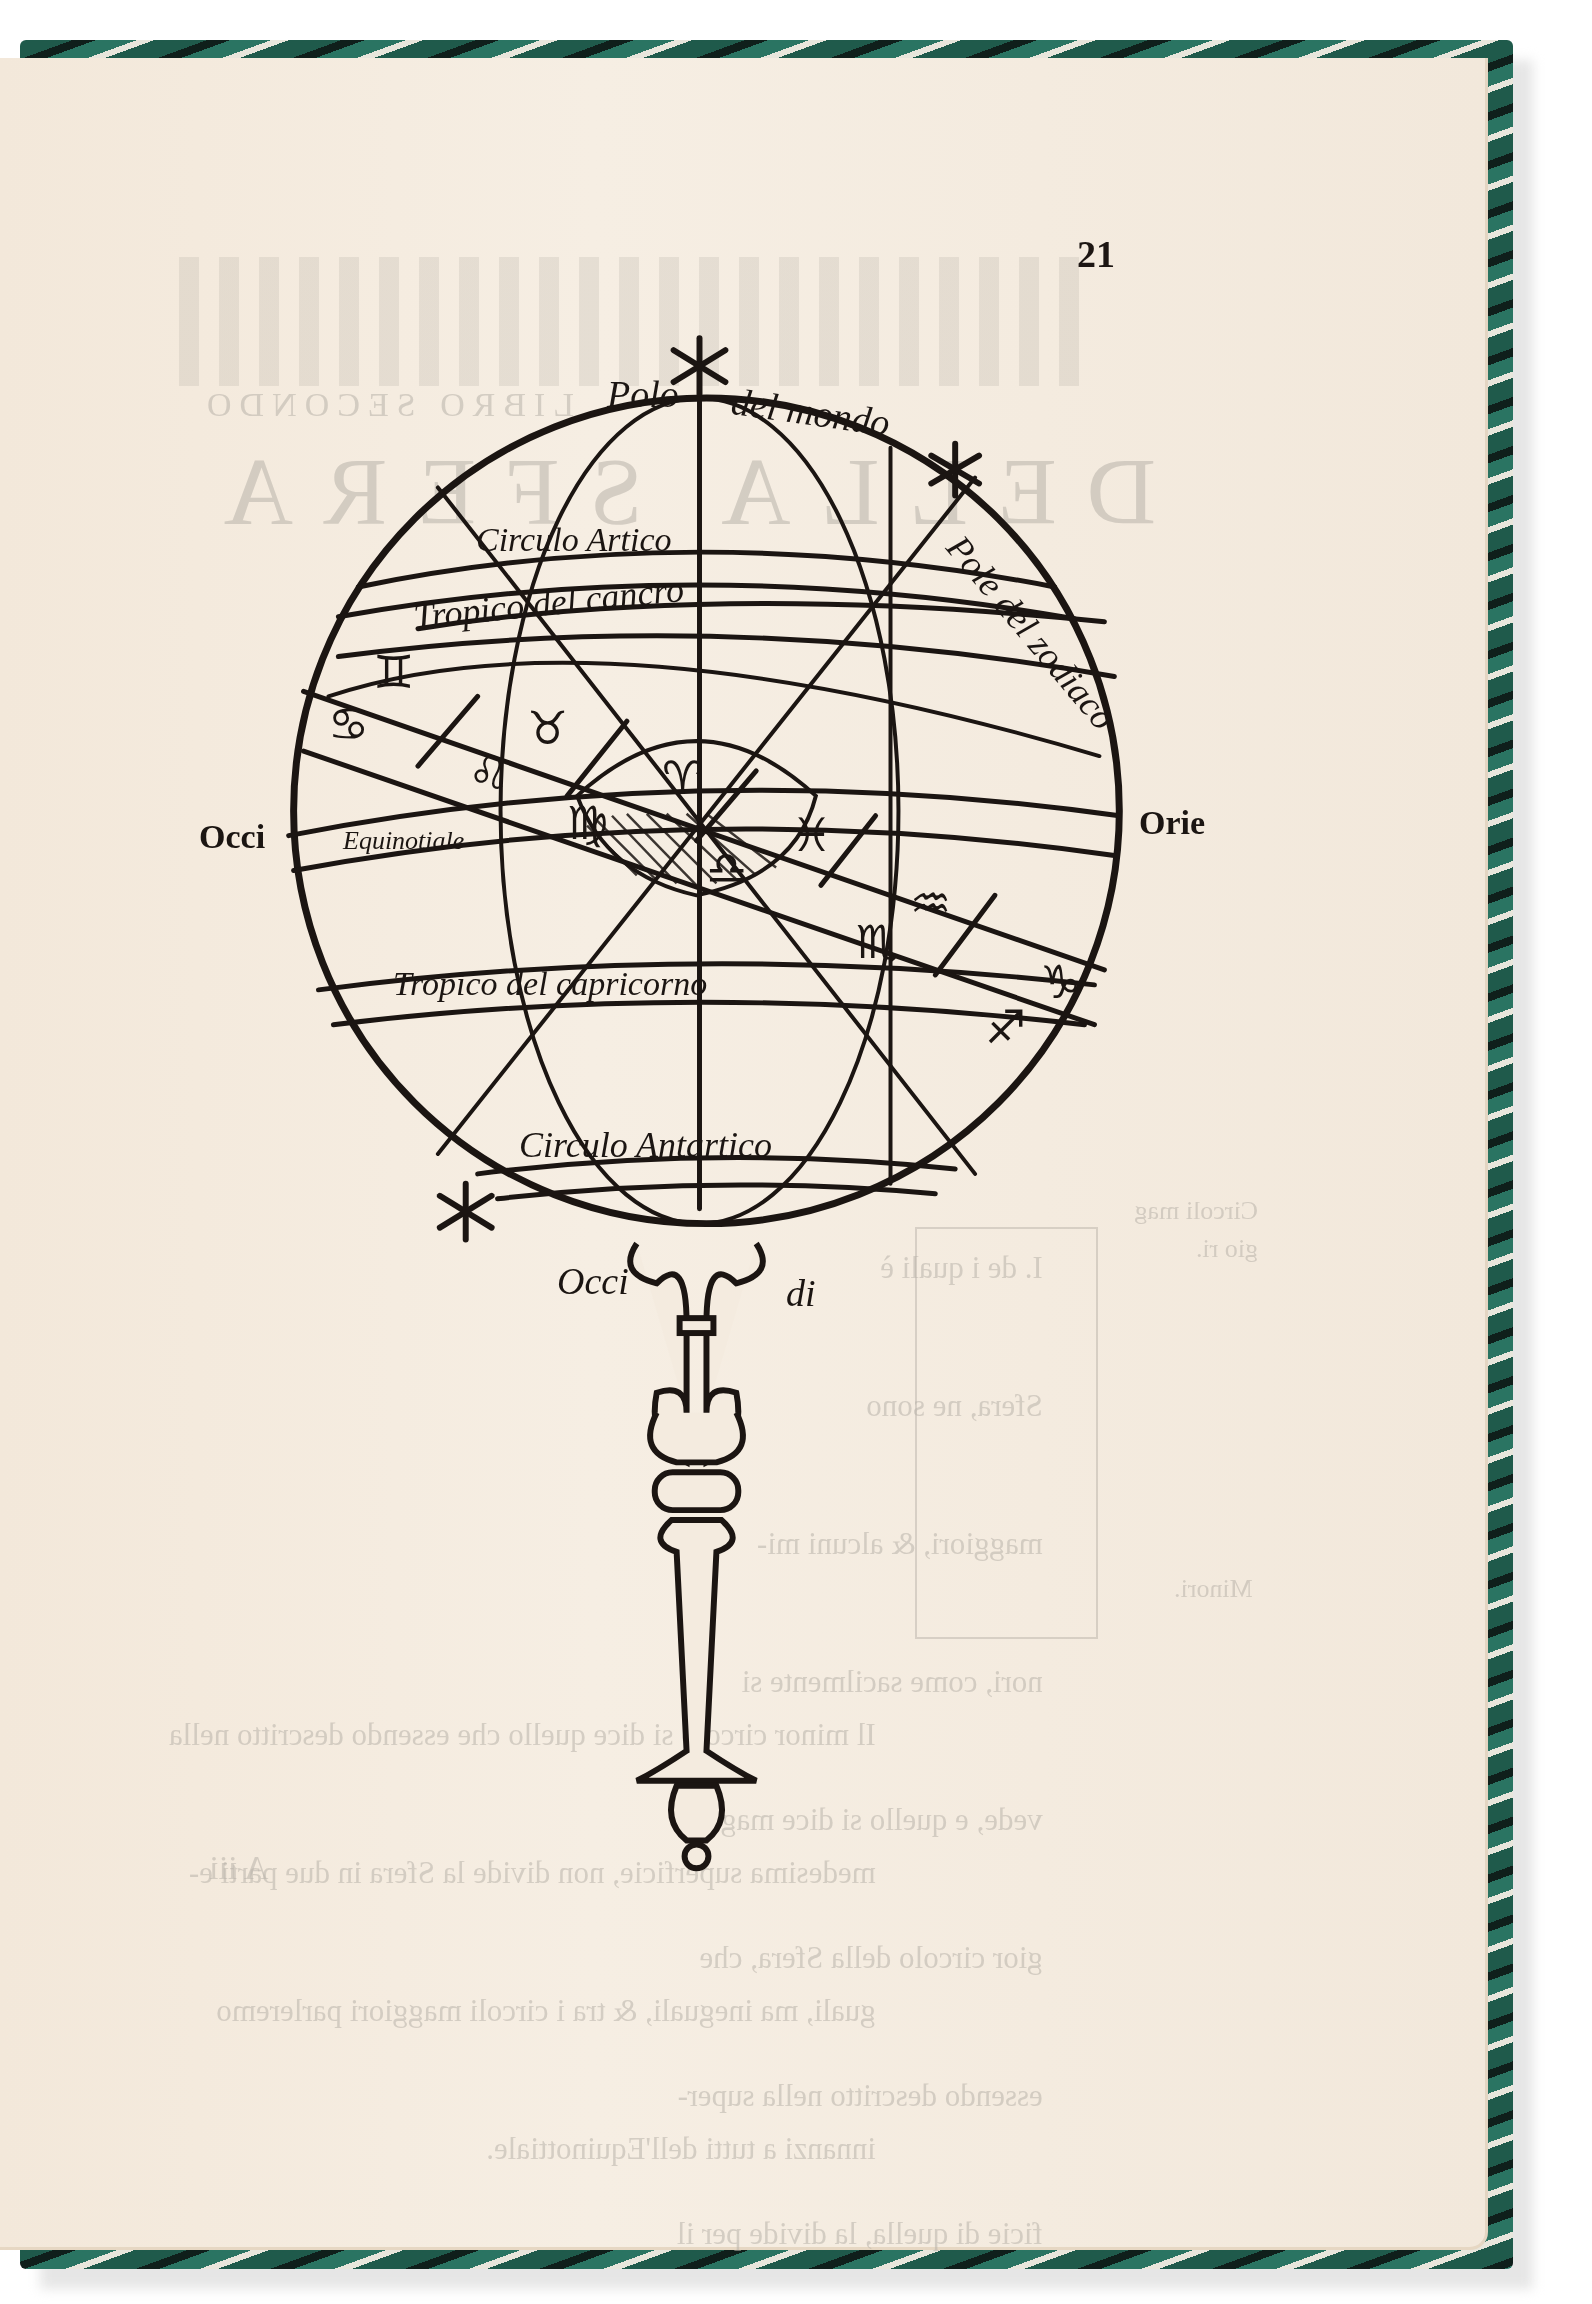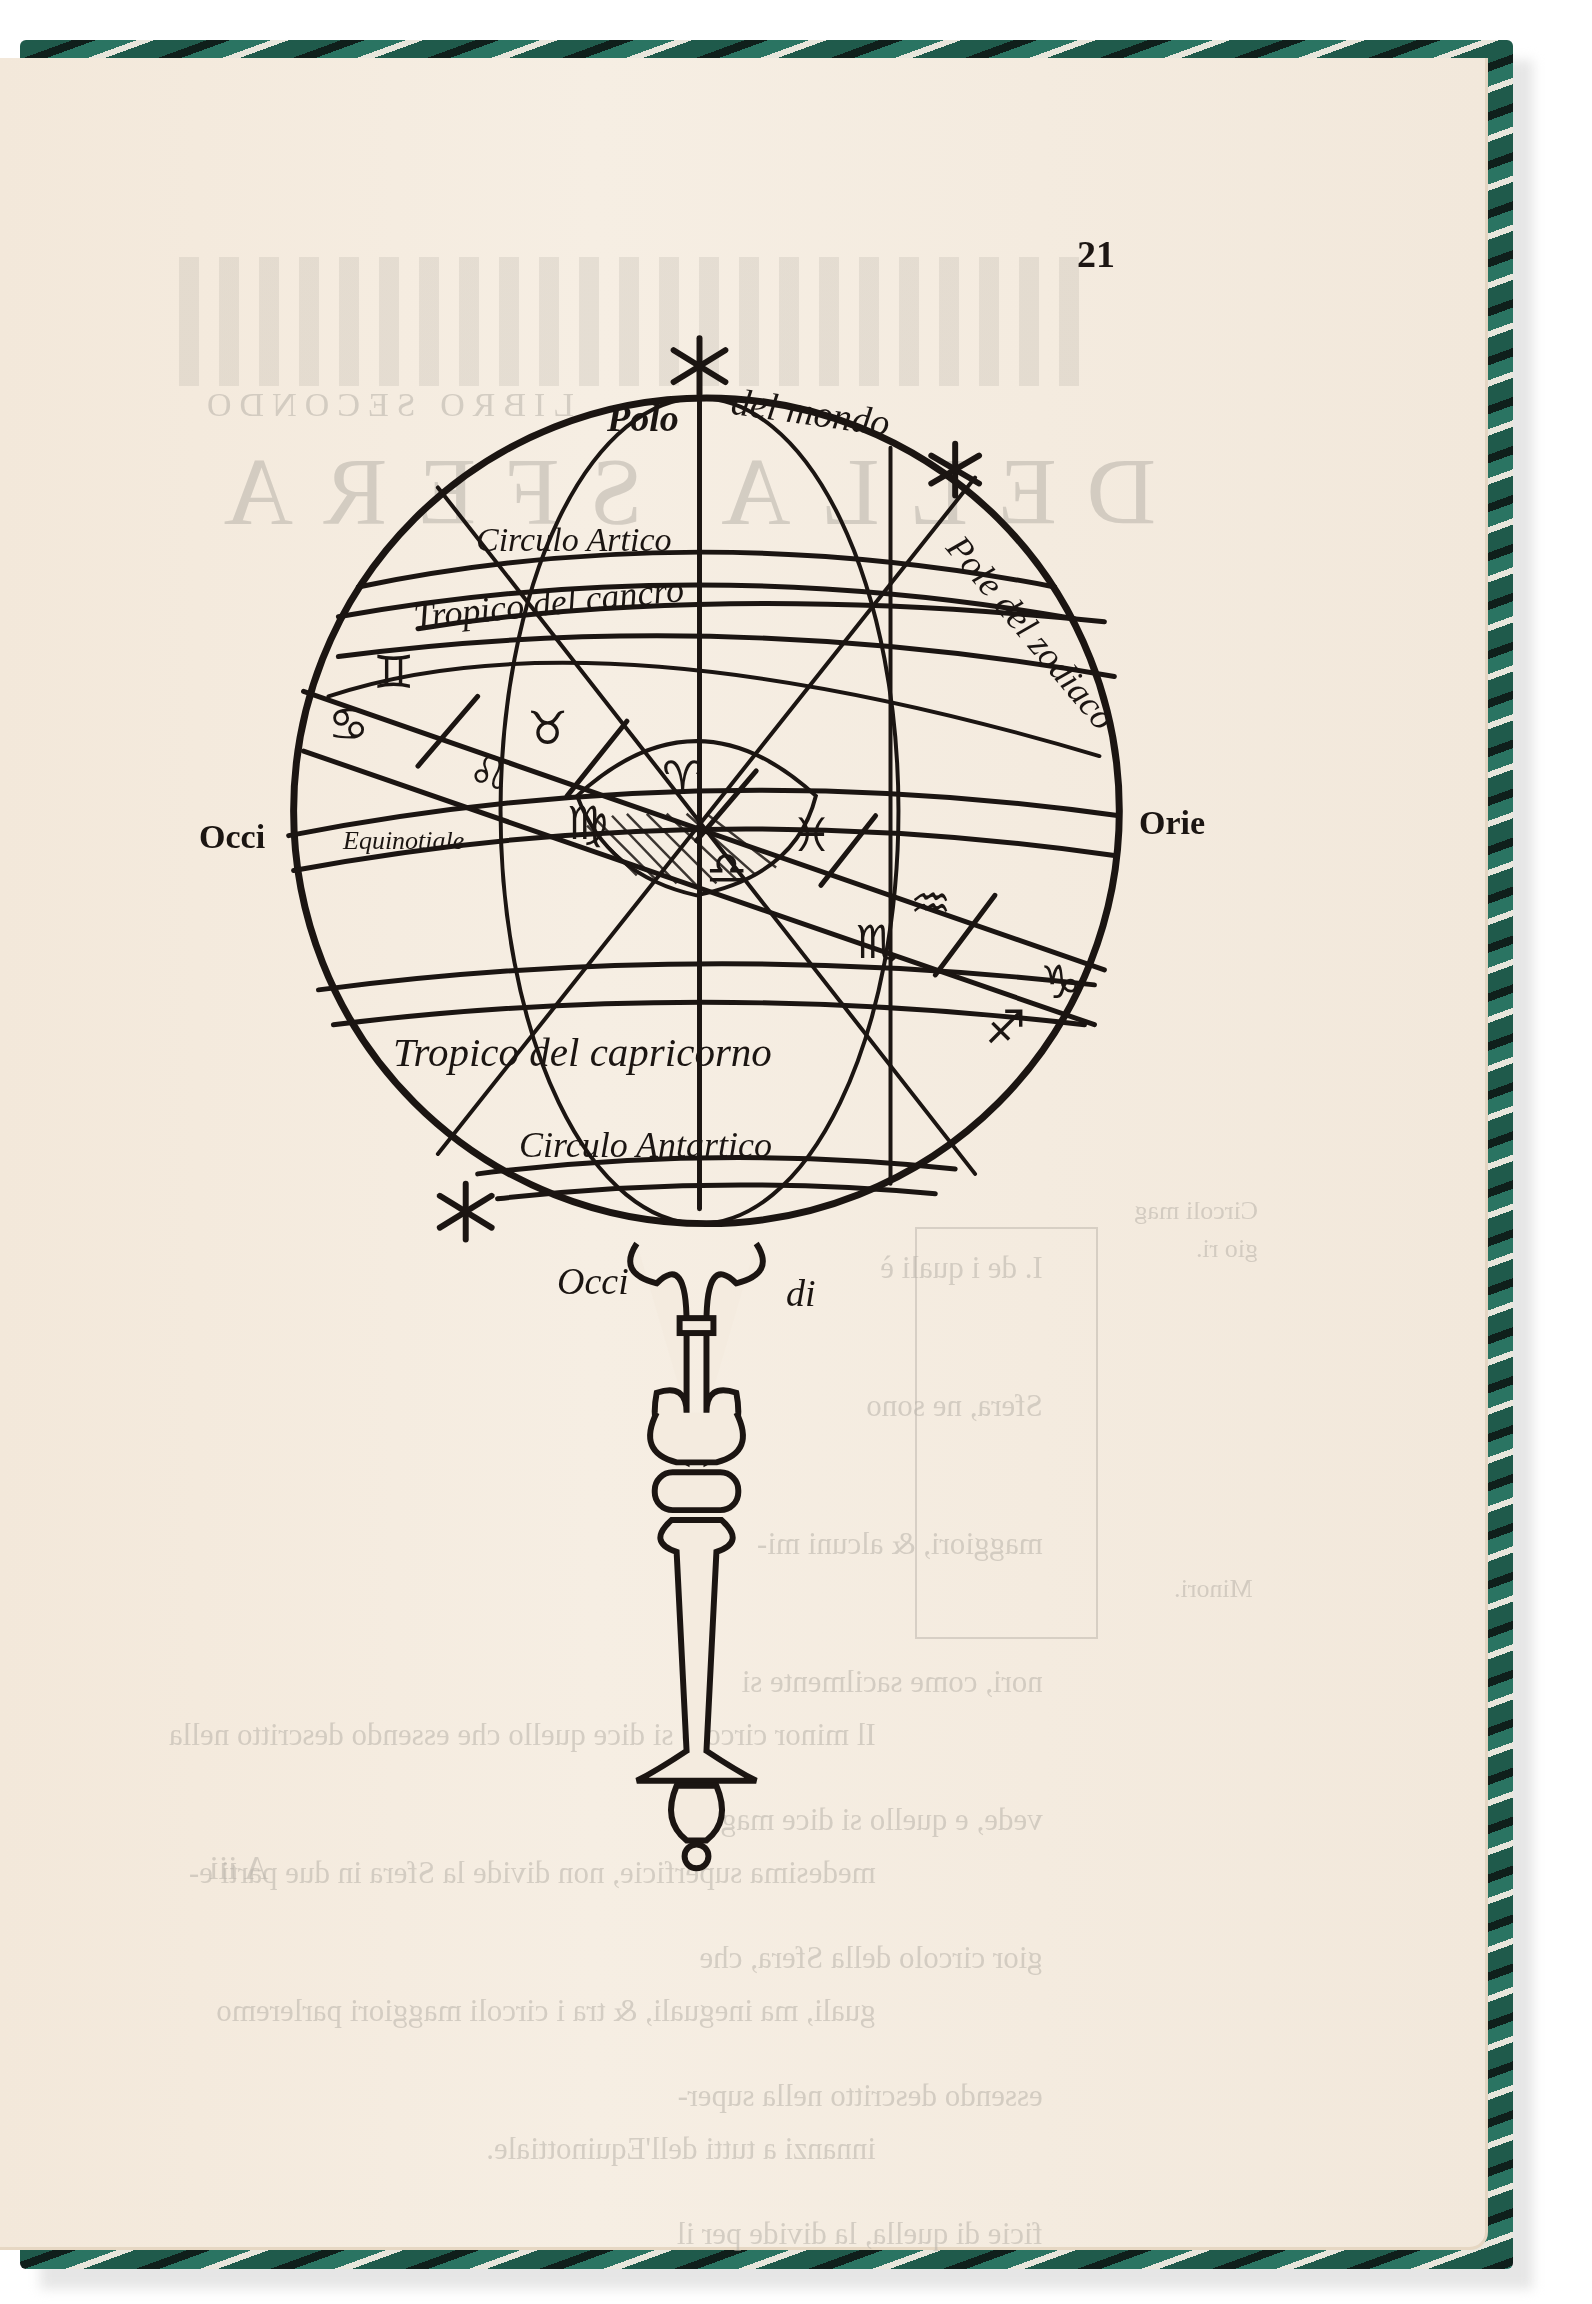--- a/index.html
+++ b/index.html
@@ -141,29 +141,29 @@
     <path d="M760 1250 Q780 1280 740 1290 Q710 1260 710 1330 L710 1470 Q750 1450 740 1400 Q710 1390 710 1420"></path>
     <rect x="683" y="1325" width="34" height="15"></rect>
     <path d="M660 1420 Q640 1460 680 1470 L720 1470 Q760 1460 740 1420"></path>
     <rect x="658" y="1480" width="84" height="38" rx="18"></rect>
     <path d="M675 1528 Q650 1550 680 1560 L690 1760 Q660 1780 640 1790 L760 1790 Q740 1780 710 1760 L720 1560 Q750 1550 725 1528 Z"></path>
     <path d="M680 1795 Q665 1830 690 1850 L710 1850 Q735 1830 720 1795 Z"></path>
     <circle cx="700" cy="1866" r="12"></circle>
   </g>
 </svg>
 
-<div class="lbl" style="left:607px;top:396px;font-size:38px;font-weight:bold;">Polo</div>
+<div class="lbl" style="left:607px;top:372px;font-size:38px;">Polo</div>
 <div class="lbl" style="left:731px;top:390px;font-size:38px;transform:rotate(8deg);">del mondo</div>
 <div class="lbl" style="left:970px;top:527px;font-size:36px;transform:rotate(50deg);transform-origin:left top;">Pole del zodiaco</div>
 <div class="lbl" style="left:476px;top:521px;font-size:34px;">Circulo Artico</div>
 <div class="lbl" style="left:413px;top:582px;font-size:36px;transform:rotate(-6deg);">Tropico del cancro</div>
 <div class="lbl" style="left:199px;top:818px;font-size:34px;font-style:normal;font-weight:bold;">Occi</div>
 <div class="lbl" style="left:1139px;top:804px;font-size:34px;font-style:normal;font-weight:bold;">Orie</div>
 <div class="lbl" style="left:343px;top:826px;font-size:26px;font-style:italic;">Equinotiale</div>
-<div class="lbl" style="left:393px;top:1028px;font-size:41px;text-align:right;">Tropico del capricorno</div>
+<div class="lbl" style="left:393px;top:965px;font-size:34px;text-align:right;">Tropico del capricorno</div>
 <div class="lbl" style="left:519px;top:1124px;font-size:36px;">Circulo Antartico</div>
 <div class="lbl" style="left:557px;top:1259px;font-size:38px;">Occi</div>
 <div class="lbl" style="left:786px;top:1259px;font-size:38px;margin-top:12px;">di</div>
 
 <div class="sign" style="left:373px;top:645px;">♊</div>
 <div class="sign" style="left:328px;top:697px;">♋</div>
 <div class="sign" style="left:527px;top:701px;">♉</div>
 <div class="sign" style="left:468px;top:746px;">♌</div>
 <div class="sign" style="left:662px;top:751px;">♈</div>
 <div class="sign" style="left:567px;top:796px;">♍</div>

